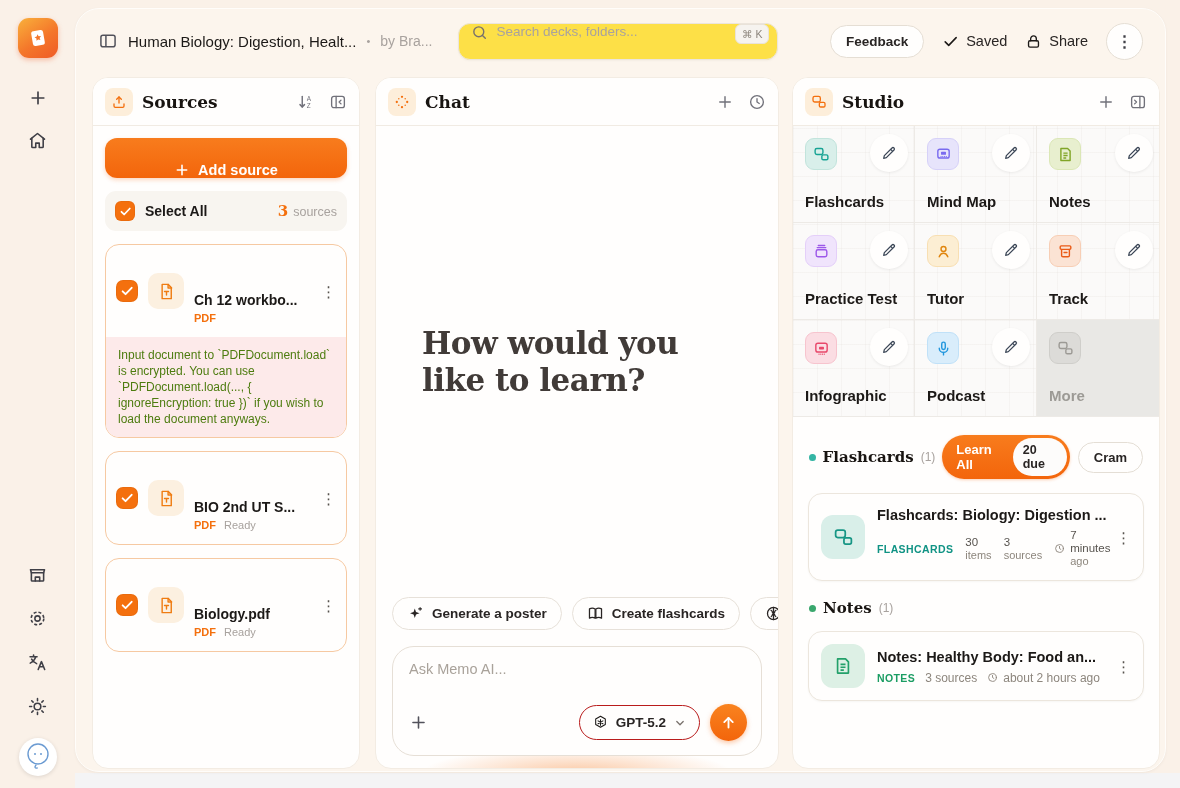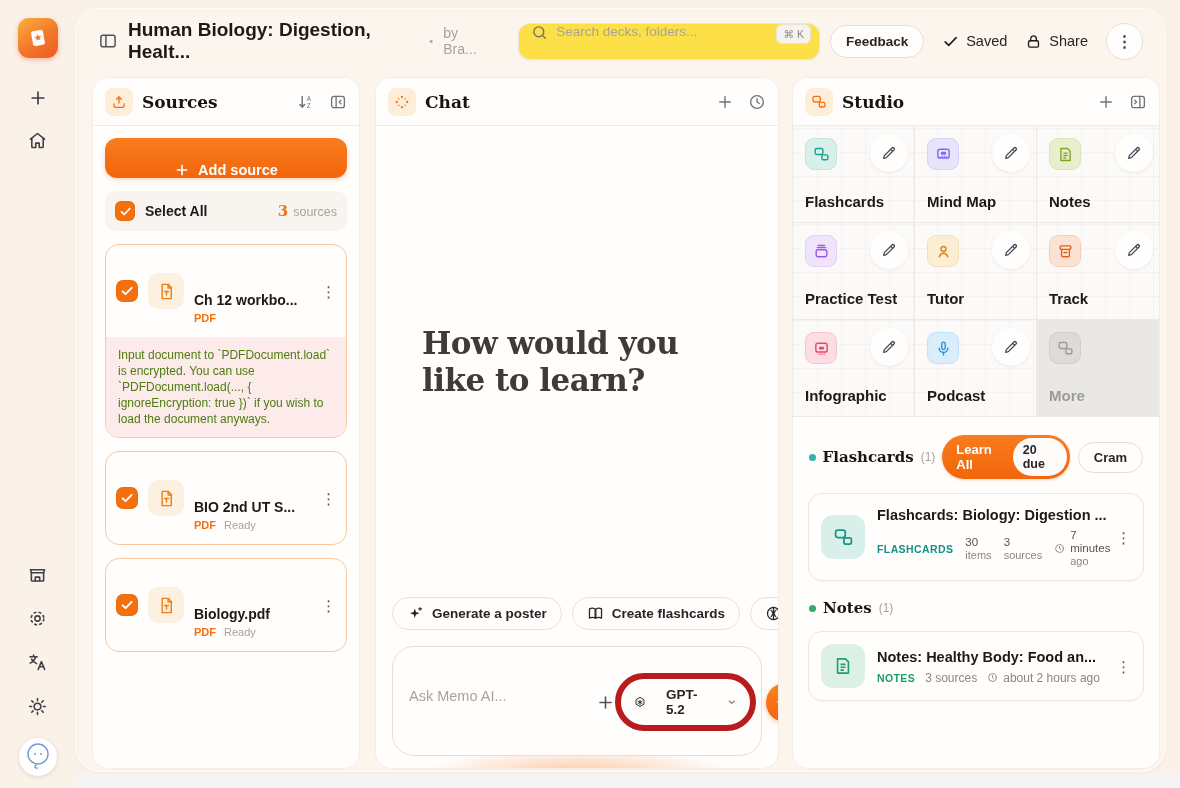--- a/index.html
+++ b/index.html
@@ -31,21 +31,21 @@
   .bottom-strip { position:absolute; left:75px; right:0; bottom:0; height:15px; background:#f4f4f5; }
 
   
   .main-card { position:absolute; left:75px; top:8px; width:1091px; height:764px;
     background:#fcf5ed; border:1px solid #fffdfa; border-radius:24px;
     box-shadow:0 1px 3px rgba(60,40,20,.05); overflow:hidden; }
 
   
   .card-header { display:flex; align-items:center; height:64px; padding:0 22px; gap:10px; }
   .hdr-icon { color:#52525b; cursor:pointer; }
-  .hdr-title { font-size:19px; font-weight:700; color:#1c1917; }
+  .hdr-title { font-size:15px; font-weight:400; color:#1c1917; }
   .hdr-dot { color:#a8a29e; font-size:11px; }
   .hdr-byline { font-size:14px; color:#a8a29e; }
   .search-box { margin-left:16px; width:320px; height:37px; background:#fde047;
     border:1px solid #ece5dc; border-radius:12px; display:flex; align-items:flex-start;
     padding:0 8px 0 12px; gap:8px; box-shadow:0 1px 2px rgba(60,40,20,.04); }
   .search-box input { flex:1; border:none; outline:none; background:transparent;
     font-size:13.5px; color:#44403c; font-family:inherit; }
   .search-box input::placeholder { color:#a8a29e; }
   .kbd { background:#f6f3ef; border:1px solid #e9e2d9; border-radius:6px;
     font-size:10.5px; color:#8d867d; padding:3px 6px; white-space:nowrap; }
@@ -101,28 +101,28 @@
 
   
   .chat-center { flex:1; display:flex; align-items:center; justify-content:center; }
   .chat-headline { font-size:31px; line-height:1.18; color:#413b38; text-align:left; width:310px; letter-spacing:-0.5px; }
   .chips-row { display:flex; gap:10px; padding:0 16px; margin-bottom:16px; overflow:hidden; white-space:nowrap; }
   .chip { flex:none; display:flex; align-items:center; gap:8px; height:33px; padding:0 14px;
     border:1px solid #e7e1d9; border-radius:999px; background:#fffefd; font-size:13.5px; font-weight:600;
     color:#292524; cursor:pointer; }
   .chip svg { color:#292524; }
   .chat-input { margin:0 16px 12px; border:1px solid #e6dfd6; border-radius:22px; background:#fffefd;
-    padding:14px 14px 24px 16px; display:flex; flex-direction:row; min-height:110px;
+    padding:14px 14px 14px 16px; display:flex; flex-direction:column; min-height:110px;
     position:relative; z-index:2; }
   .chat-input input { border:none; outline:none; background:transparent; font-size:14.5px;
     color:#44403c; font-family:inherit; }
   .chat-input input::placeholder { color:#a9a29a; }
   .input-bottom { margin-top:auto; display:flex; align-items:center; }
   .plus-btn { color:#52525b; cursor:pointer; }
-  .model-pill { margin-left:auto; display:flex; align-items:center; gap:19px; border:6px solid #b91c1c;
+  .model-pill { margin-left:auto; display:flex; align-items:center; gap:7px; border:1px solid #b91c1c;
     border-radius:999px; padding:8px 12px; cursor:pointer; background:#fffefd; }
   .model-pill .model-name { font-size:13.5px; font-weight:600; color:#292524; }
   .send-btn { width:37px; height:37px; border-radius:50%; border:none; margin-left:10px;
     background:linear-gradient(180deg,#f9831f,#f3650b); color:#fff; display:flex; align-items:center;
     justify-content:center; cursor:pointer; box-shadow:0 2px 5px rgba(243,101,11,.35); }
   .chat-glow { position:absolute; left:0; right:0; bottom:0; height:30px; pointer-events:none;
     background:radial-gradient(55% 120% at 50% 115%, rgba(246,138,60,.45), rgba(246,138,60,0) 70%); }
 
   
   .studio-grid { display:grid; grid-template-columns:repeat(3,1fr); grid-auto-rows:97px;

